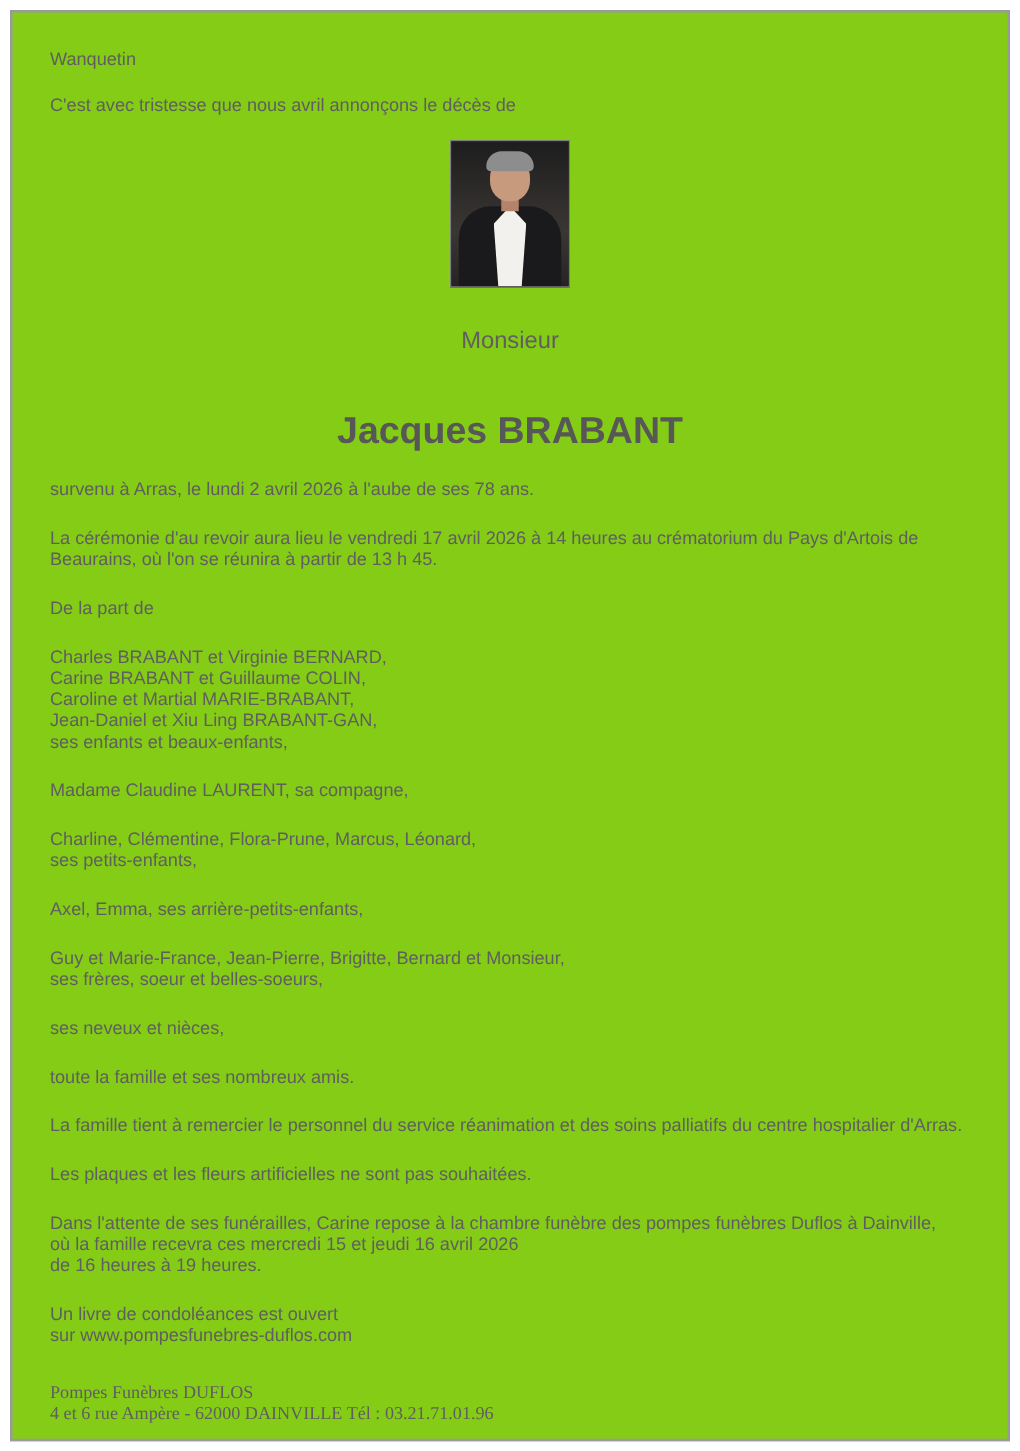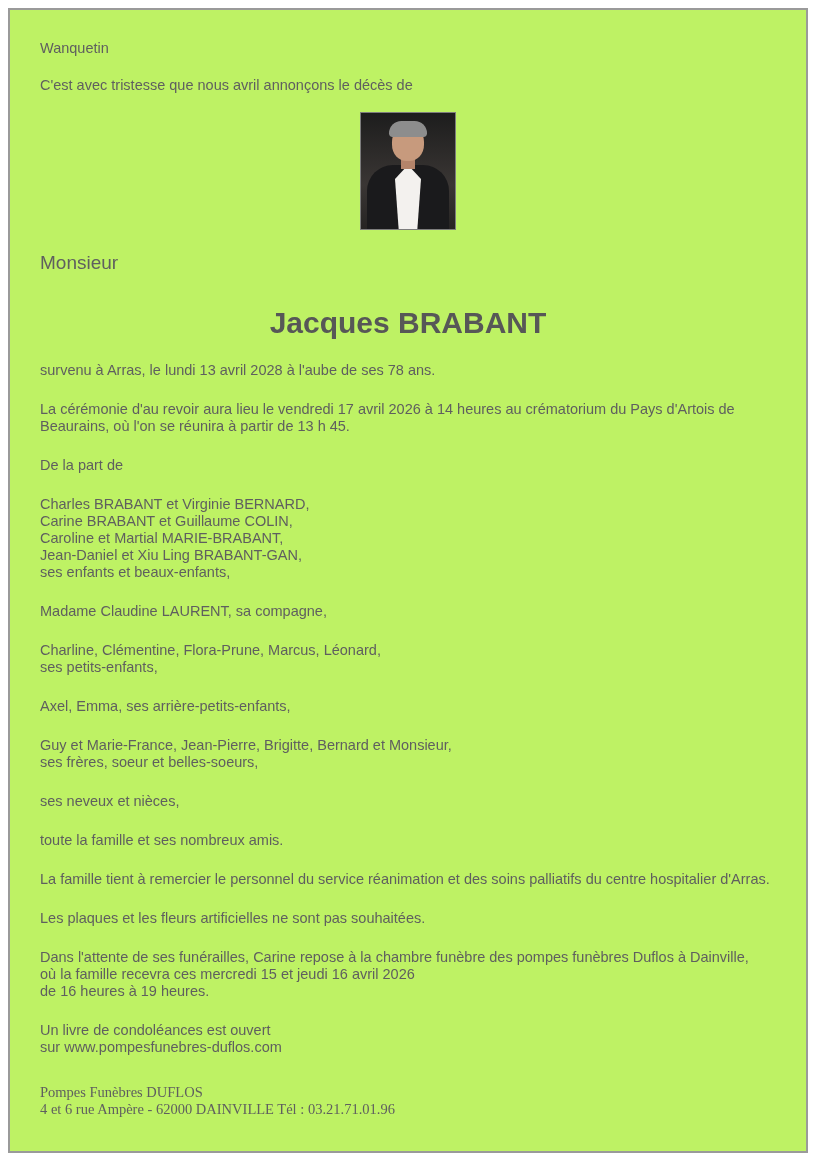--- a/index.html
+++ b/index.html
@@ -17,21 +17,21 @@
     width: 816px;
     height: 1161px;
     padding: 8px;
     background: #ffffff;
   }
   .notice {
     box-sizing: border-box;
     width: 800px;
     height: 1145px;
     border: 2px solid #9a9a9a;
-    background: #bef264;
+    background: #84cc16;
     padding: 26px 30px 0 30px;
     position: relative;
   }
   .txt {
     color: #5f5f5f;
     font-size: 14.5px;
     line-height: 17px;
   }
   .loc {
     margin: 4px 0 0 0;
@@ -85,30 +85,31 @@
     background: #f3f1ee;
     clip-path: polygon(50% 0, 100% 22%, 86% 100%, 14% 100%, 0 22%);
   }
   .p-neck {
     position: absolute;
     left: 40px; top: 44px;
     width: 14px; height: 12px;
     background: #b4846a;
   }
   .monsieur {
+    text-align: center;
     font-size: 19px;
     color: #5f5f5f;
-    margin-top: 22px;
+    margin-top: 32px;
   }
   .name {
     text-align: center;
     font-size: 30px;
     font-weight: bold;
     color: #575757;
-    margin-top: 32px;
+    margin-top: 44px;
   }
   .para {
     margin-top: 22px;
   }
   .para.big {
     margin-top: 22px;
   }
   .footer-block {
     margin-top: 28px;
   }
@@ -137,21 +138,21 @@
         <div class="p-neck"></div>
         <div class="p-face"></div>
         <div class="p-hair"></div>
       </div>
     </div>
 
     <div class="monsieur">Monsieur</div>
 
     <div class="name">Jacques BRABANT</div>
 
-    <div class="txt para">survenu à Arras, le lundi 13 avril 2028 à l'aube de ses 78 ans.</div>
+    <div class="txt para">survenu à Arras, le lundi 2 avril 2026 à l'aube de ses 78 ans.</div>
 
     <div class="txt para">La cérémonie d'au revoir aura lieu le vendredi 17 avril 2026 à 14 heures au crématorium du Pays d'Artois de Beaurains, où l'on se réunira à partir de 13 h 45.</div>
 
     <div class="txt para">De la part de</div>
 
     <div class="txt para">
       <div>Charles BRABANT et Virginie BERNARD,</div>
       <div>Carine BRABANT et Guillaume COLIN,</div>
       <div>Caroline et Martial MARIE-BRABANT,</div>
       <div>Jean-Daniel et Xiu Ling BRABANT-GAN,</div>

